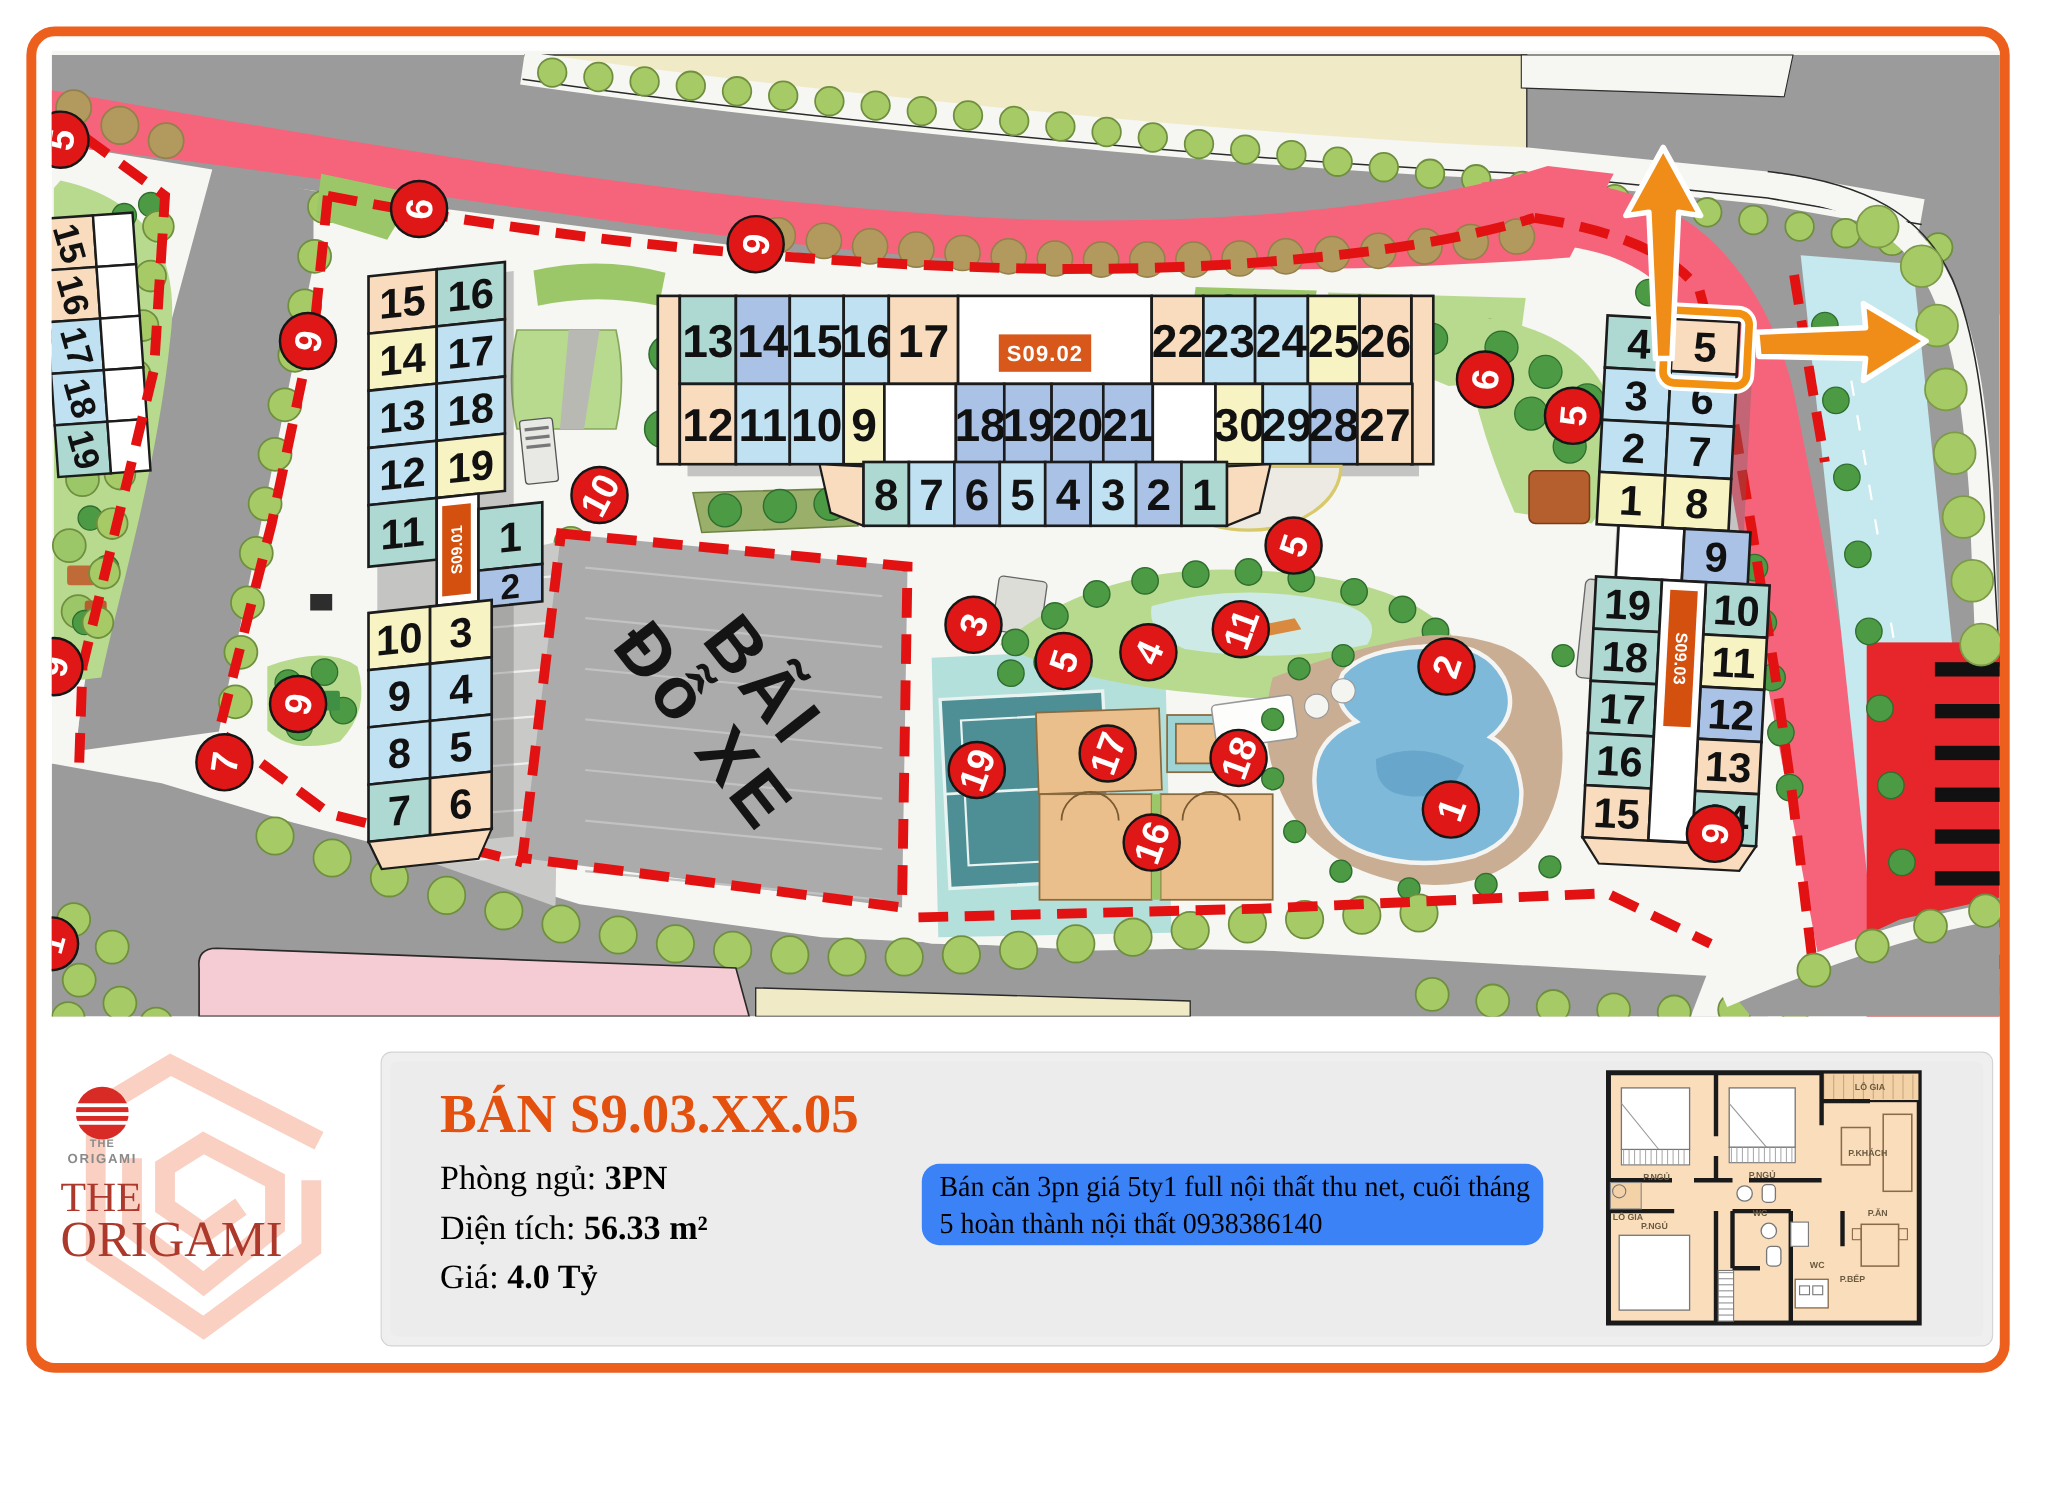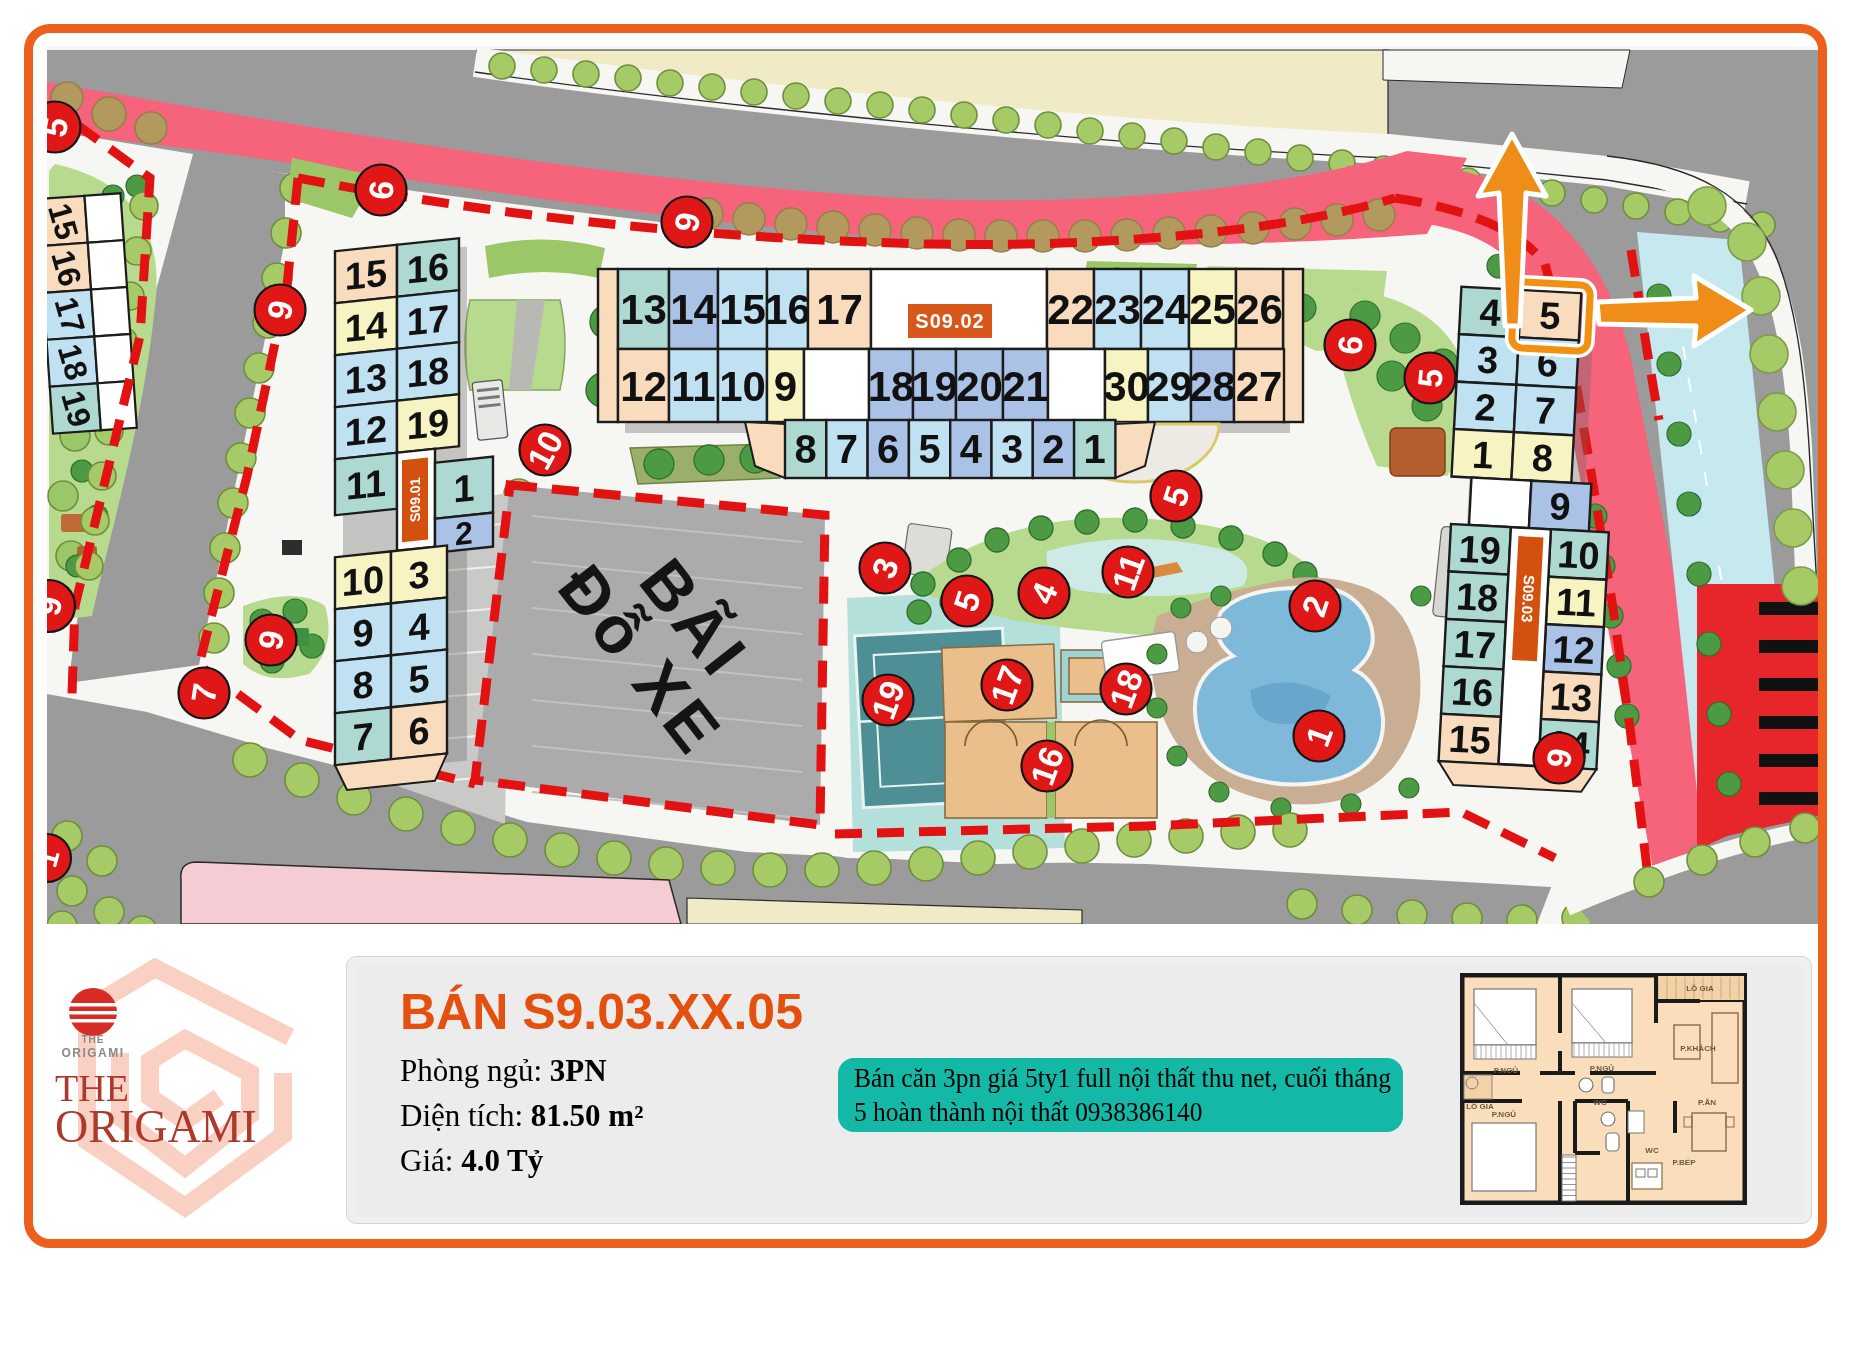--- a/index.html
+++ b/index.html
@@ -1,23 +1,23 @@
 <!DOCTYPE html>
 <html><head><meta charset="utf-8">
 <style>
 html,body{margin:0;padding:0;background:#fff;width:1864px;height:1366px;overflow:hidden}
 *{box-sizing:border-box}
 body{font-family:"Liberation Sans",sans-serif;position:relative}
 .frame{position:absolute;left:24px;top:24px;width:1803px;height:1224px;border:9px solid #ed5f1d;border-radius:26px}
 .map{position:absolute;left:47px;top:46px;width:1771px;height:878px}
 .panel{position:absolute;left:346px;top:956px;width:1466px;height:268px;background:#efefef;border:1px solid #d3d3d3;border-radius:10px}
 .panel .inner{position:absolute;left:8px;top:8px;right:8px;bottom:8px;background:#ececec;border-radius:6px}
-.title{position:absolute;left:400px;top:983px;font-family:Liberation Sans, sans-serif;font-weight:bold;font-size:50px;color:#e4500e}
+.title{position:absolute;left:400px;top:983px;font-family:Liberation Serif, serif;font-weight:bold;font-size:50px;color:#e4500e}
 .row{position:absolute;left:400px;font-family:"Liberation Serif",serif;font-size:31px;color:#000}
-.note{position:absolute;left:838px;top:1058px;width:565px;height:74px;background:#14b8a6;border-radius:16px;font-family:"Liberation Serif",serif;font-size:26.5px;line-height:34px;padding:3px 0 0 16px;color:#000;white-space:nowrap}
+.note{position:absolute;left:838px;top:1058px;width:565px;height:74px;background:#3b82f6;border-radius:16px;font-family:"Liberation Serif",serif;font-size:26.5px;line-height:34px;padding:3px 0 0 16px;color:#000;white-space:nowrap}
 .plan{position:absolute;left:1460px;top:973px}
 .logo{position:absolute;left:45px;top:945px}
 .brand{position:absolute;left:40px;top:985px}
 </style></head>
 <body>
 <div class="frame"></div>
 <div class="map"><svg width="1771" height="878" viewBox="0 0 1771 878" xmlns="http://www.w3.org/2000/svg" font-family="Liberation Sans, sans-serif">
 <rect width="1771" height="878" fill="#f6f6f3"></rect>
 <path d="M0,4 L1771,4 L1771,240 L1390,240 C1100,238 500,170 0,92 Z" fill="#9b9b9b"></path>
 <polygon points="1335,4 1771,4 1771,858 1640,858 1560,380 1430,170" fill="#9b9b9b"></polygon>
@@ -613,21 +613,21 @@
 <circle cx="1708" cy="796" r="15" fill="#a6cb66" stroke="#6f8f3f" stroke-width="1.6" opacity="1"></circle>
 <circle cx="1758" cy="782" r="15" fill="#a6cb66" stroke="#6f8f3f" stroke-width="1.6" opacity="1"></circle>
 <path d="M150,816 q-18,0 -16,18 l0,44 l500,0 l-12,-44 Z" fill="#f6ccd4" stroke="#2a2a2a" stroke-width="1.5"></path>
 <path d="M640,852 L1035,864 L1035,878 L640,878 Z" fill="#f0ebc6" stroke="#2a2a2a" stroke-width="1.2"></path>
 </svg></div>
 <div class="panel">
     <div class="inner"></div>
   </div>
 <div class="title">BÁN S9.03.XX.05</div>
 <div class="row" style="top:1053px">Phòng ngủ: <b>3PN</b></div>
-<div class="row" style="top:1098px">Diện tích: <b>81.50 m²</b></div>
+<div class="row" style="top:1098px">Diện tích: <b>56.33 m²</b></div>
 <div class="row" style="top:1143px">Giá: <b>4.0 Tỷ</b></div>
 <div class="note">
     <div style="transform:scaleX(.96);transform-origin:0 50%">Bán căn 3pn giá 5ty1 full nội thất thu net, cuối tháng<br>5 hoàn thành nội thất 0938386140</div>
   </div>
 <div class="plan"><svg width="287" height="232" viewBox="0 0 287 232" xmlns="http://www.w3.org/2000/svg" font-family="Liberation Sans, sans-serif">
 <rect x="2" y="2" width="283" height="228" fill="#fadebc" stroke="#1a1a1a" stroke-width="5"></rect>
 <rect x="196" y="2" width="89" height="26" fill="#f3d2a8" stroke="#1a1a1a" stroke-width="2"></rect>
 <line x1="198" y1="4" x2="198" y2="26" stroke="#caa87c" stroke-width="1"></line>
 <line x1="207" y1="4" x2="207" y2="26" stroke="#caa87c" stroke-width="1"></line>
 <line x1="216" y1="4" x2="216" y2="26" stroke="#caa87c" stroke-width="1"></line>

